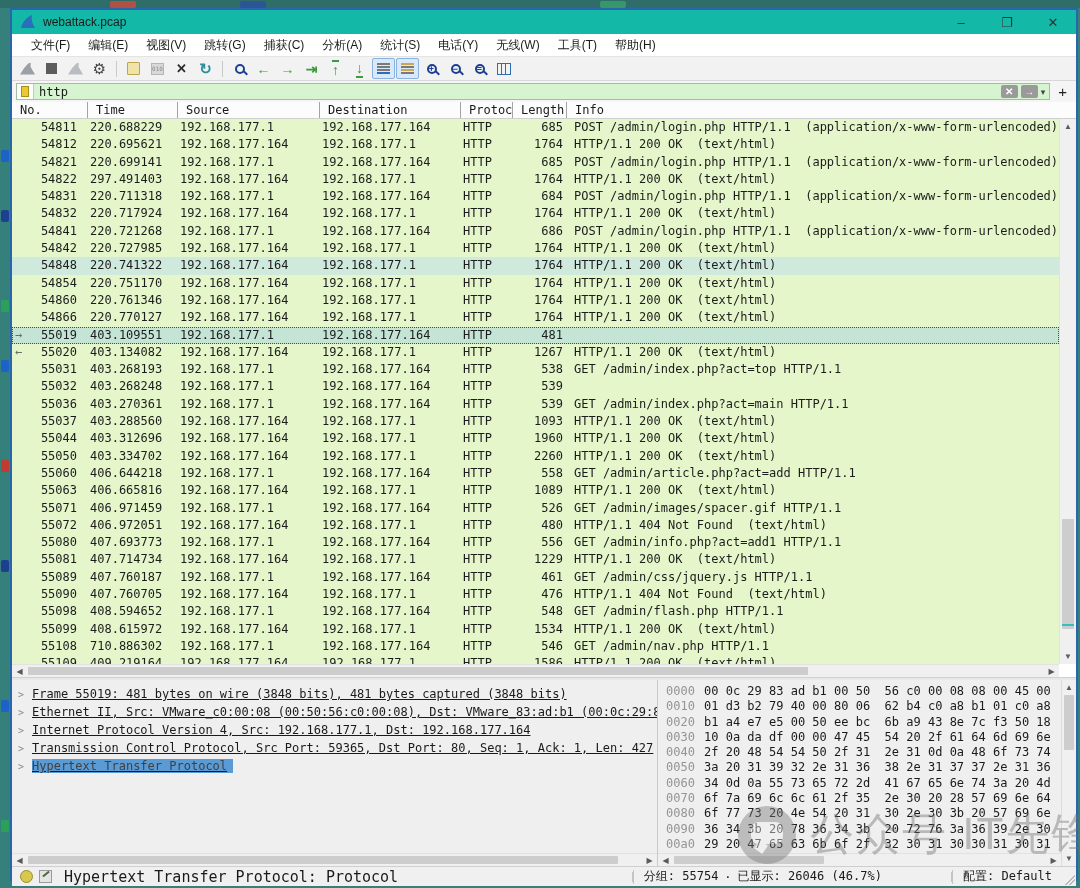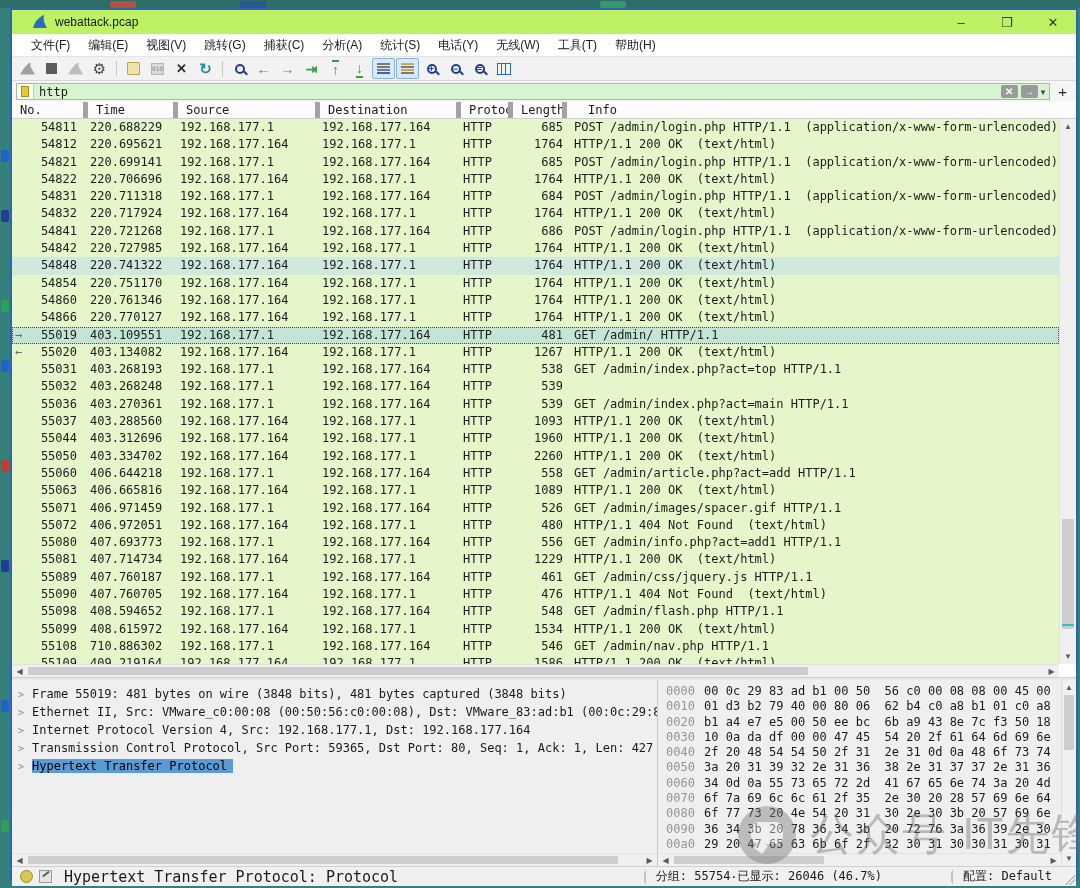--- a/index.html
+++ b/index.html
@@ -10,21 +10,21 @@
   
   .desk-left { position:absolute; left:0; top:0; width:10px; height:888px; background:#35807a; }
   .desk-left .blob { position:absolute; left:1px; width:8px; height:12px; border-radius:2px; }
   .top-strip { position:absolute; left:0; top:0; width:1080px; height:8px; background:#2f6e68; }
   .top-strip .blob { position:absolute; top:1px; height:7px; width:26px; border-radius:2px; opacity:.8; }
 
   
   .win { position:absolute; left:10px; top:8px; width:1068px; height:873px; background:#fff;
          border:2px solid #2a66ad; display:flex; flex-direction:column; }
 
-  .titlebar { height:24px; background:#bef264; display:flex; align-items:center; padding-left:20px; flex:none;justify-content:flex-end; }
+  .titlebar { height:24px; background:#14b8a6; display:flex; align-items:center; padding-left:8px; flex:none;justify-content:flex-end; }
   .fin { width:16px; height:14px; margin-right:7px; }
   .title-text { font-size:12px; }
   .win-controls { margin-left:auto; display:flex; height:100%; }
   .wc { width:46px; display:flex; align-items:center; justify-content:center; font-size:13px; color:#333; }
 
   .menubar { height:22px; background:#fff; display:flex; align-items:center; padding-left:10px; gap:0; flex:none; }
   .menu-item { font-size:12px; padding:2px 9px; }
 
   .toolbar { height:25px; background:#f2f2f2; border-top:1px solid #e4e4e4; border-bottom:1px solid #d8d8d8;
              display:flex; align-items:center; padding-left:4px; gap:1px; flex:none; }
@@ -58,22 +58,22 @@
   .bm { width:17px; height:15px; background:#fdfdfd; border-right:1px solid #bfcfbf; display:flex; align-items:center; justify-content:center; }
   .bm i { width:8px; height:11px; background:#e8c92e; border:1px solid #a8901c; }
   .filter-text { font-size:12px; padding-left:5px; flex:1; }
   .fbtn { width:17px; height:13px; background:#9a9a9a; border-radius:2px; color:#fff; font-size:10px; display:flex; align-items:center; justify-content:center; margin-right:3px; font-weight:bold; }
   .fcaret { font-size:9px; color:#444; margin-right:4px; }
   .fplus { font-size:15px; color:#222; padding:0 5px; }
 
   
   .phdr { height:17px; background:#fcfcfc; border-bottom:1px solid #d0d0d0; flex:none; display:grid;
           grid-template-columns:76px 90px 142px 141px 52px 54px 1fr; font-size:12px; }
-  .phdr div { border-right:5px solid #a3a3a3; padding-left:8px; line-height:16px; white-space:nowrap; overflow:hidden; font-family:"DejaVu Sans Mono", monospace; }
-  .phdr div:last-child { border-right:none;margin-left:13px; }
+  .phdr div { border-right:1px solid #a3a3a3; padding-left:8px; line-height:16px; white-space:nowrap; overflow:hidden; font-family:"DejaVu Sans Mono", monospace; }
+  .phdr div:last-child { border-right:none; }
 
   .list-region { height:558px; flex:none; display:flex; flex-direction:column; background:#fff; }
   .list-body { display:flex; flex:1; overflow:hidden; }
   .rows { flex:1; overflow:hidden; position:relative; }
   .prow { display:grid; grid-template-columns:76px 90px 142px 141px 52px 54px 1fr; height:17.3px; line-height:17.3px;
           font-family:"DejaVu Sans Mono", monospace; font-size:12px; background:#e4f6ca; color:#1c1c1c; }
   .prow.t { background:#cfe9dc; }
   .prow.s { background:#c4e4d6; outline:1px dotted #4a4a4a; outline-offset:-1px; }
   .prow .no { text-align:right; padding-right:11px; position:relative; }
   .prow .no .mark { position:absolute; left:3px; top:0; color:#6d6d6d; font-size:12px; }
@@ -88,38 +88,38 @@
   .hsb { height:13px; background:#f0f0f0; border-top:1px solid #e2e2e2; position:relative; flex:none; }
   .hsb .arr { position:absolute; top:0; width:15px; height:100%; color:#5a5a5a; font-size:8px; text-align:center; line-height:13px; }
   .hsb .thumb { position:absolute; top:2px; bottom:2px; background:#cdcdcd; border-radius:1px; }
   .marker-line { position:absolute; left:2px; right:2px; height:2px; background:#35c0c0; }
 
   .splitter { height:3px; background:#e8e8e8; border-top:1px solid #d0d0d0; flex:none; }
 
   
   .bottom { height:186px; flex:none; display:flex; }
   .details { width:646px; background:#efefef; display:flex; flex-direction:column; border-right:1px solid #c9c9c9; }
-  .dlines { flex:1; padding-top:5px; overflow:hidden; }
+  .dlines { flex:1; padding-top:5px; overflow:hidden;text-decoration:underline; }
   .dline { height:18px; line-height:18px; font-family:"DejaVu Sans Mono", monospace; font-size:12px; white-space:nowrap; overflow:hidden; padding-left:6px; }
   .dline .chev { color:#8a8a8a; display:inline-block; width:14px; font-size:10px; }
-  .dline .sel { background:#5b9bd5; color:#000000; padding-right:6px; }
+  .dline .sel { background:#5b9bd5; color:#404040; padding-right:6px; }
   .hexpane { flex:1; background:#efefef; display:flex; flex-direction:column; overflow:hidden; }
   .hrows { flex:1; padding-top:4px; overflow:hidden; }
   .hrow { height:15.3px; line-height:15.3px; font-family:"DejaVu Sans Mono", monospace; font-size:12px; white-space:pre; }
   .hrow .off { color:#949494; padding-left:8px; display:inline-block; width:46px; }
   .hrow .bytes { color:#1a1a1a; }
   .hex-vsb { width:15px; background:#f0f0f0; border-left:1px solid #dcdcdc; position:relative; flex:none; }
 
   
   .statusbar { height:20px; background:#f0f0f0; border-top:1px solid #cfcfcf; display:flex; align-items:center; font-size:12px; flex:none; position:relative; }
   .sb-dot { width:13px; height:13px; border-radius:50%; background:#d8c84e; border:1px solid #9a8d2e; margin:0 6px 0 8px; }
   .sb-expert { width:13px; height:13px; background:#e4e4e4; border:1px solid #9a9a9a; position:relative; margin-right:12px; }
   .sb-expert::after { content:""; position:absolute; left:2px; top:2px; width:8px; height:2px; background:#4a6a3a; transform:rotate(-40deg); }
   .sb-left-text { font-family:"DejaVu Sans Mono", monospace; font-size:15px; }
-  .sb-group { display:flex; align-items:center; padding:0 10px; border-left:1px solid #c4c4c4; box-shadow:-3px 0 0 -2px #c4c4c4; height:14px; font-family:"DejaVu Sans Mono", monospace; }
+  .sb-group { display:flex; align-items:center; gap:6px; padding:0 10px; border-left:1px solid #c4c4c4; box-shadow:-3px 0 0 -2px #c4c4c4; height:14px; font-family:"DejaVu Sans Mono", monospace; }
   .sb-spacer { flex:1; }
   .grip { position:absolute; right:1px; bottom:1px; width:10px; height:10px;
           background:linear-gradient(135deg, transparent 50%, #b9b9b9 50%, #b9b9b9 60%, transparent 60%, transparent 70%, #b9b9b9 70%, #b9b9b9 80%, transparent 80%); }
 
   
   .watermark { position:absolute; left:738px; top:805px; display:flex; align-items:center; gap:14px; opacity:.42; pointer-events:none; z-index:50; }
   .wm-logo { width:58px; height:58px; border-radius:50%; background:#777; position:relative; }
   .wm-logo::after { content:""; position:absolute; left:13px; top:16px; width:32px; height:22px; background:#efefef; border-radius:8px; }
   .wm-logo::before { content:""; position:absolute; left:18px; top:36px; width:10px; height:10px; background:#efefef; transform:rotate(35deg); z-index:1; }
   .wm-text { font-size:44px; color:#6f6f6f; letter-spacing:2px; white-space:nowrap; }
@@ -304,21 +304,21 @@
             <div class="no">54821</div>
             <div class="pl time">220.699141</div>
             <div class="pl src">192.168.177.1</div>
             <div class="pl dst">192.168.177.164</div>
             <div class="pl proto">HTTP</div>
             <div class="len">685</div>
             <div class="info">POST /admin/login.php HTTP/1.1  (application/x-www-form-urlencoded)</div>
           </div>
           <div class="prow n">
             <div class="no">54822</div>
-            <div class="pl time">220.706696</div>
+            <div class="pl time">297.491403</div>
             <div class="pl src">192.168.177.164</div>
             <div class="pl dst">192.168.177.1</div>
             <div class="pl proto">HTTP</div>
             <div class="len">1764</div>
             <div class="info">HTTP/1.1 200 OK  (text/html)</div>
           </div>
           <div class="prow n">
             <div class="no">54831</div>
             <div class="pl time">220.711318</div>
             <div class="pl src">192.168.177.1</div>
@@ -390,21 +390,20 @@
             <div class="len">1764</div>
             <div class="info">HTTP/1.1 200 OK  (text/html)</div>
           </div>
           <div class="prow s">
             <div class="no">55019<span class="mark">→</span></div>
             <div class="pl time">403.109551</div>
             <div class="pl src">192.168.177.1</div>
             <div class="pl dst">192.168.177.164</div>
             <div class="pl proto">HTTP</div>
             <div class="len">481</div>
-            <div class="info">GET /admin/ HTTP/1.1</div>
           </div>
           <div class="prow n">
             <div class="no">55020<span class="mark">←</span></div>
             <div class="pl time">403.134082</div>
             <div class="pl src">192.168.177.164</div>
             <div class="pl dst">192.168.177.1</div>
             <div class="pl proto">HTTP</div>
             <div class="len">1267</div>
             <div class="info">HTTP/1.1 200 OK  (text/html)</div>
           </div>

